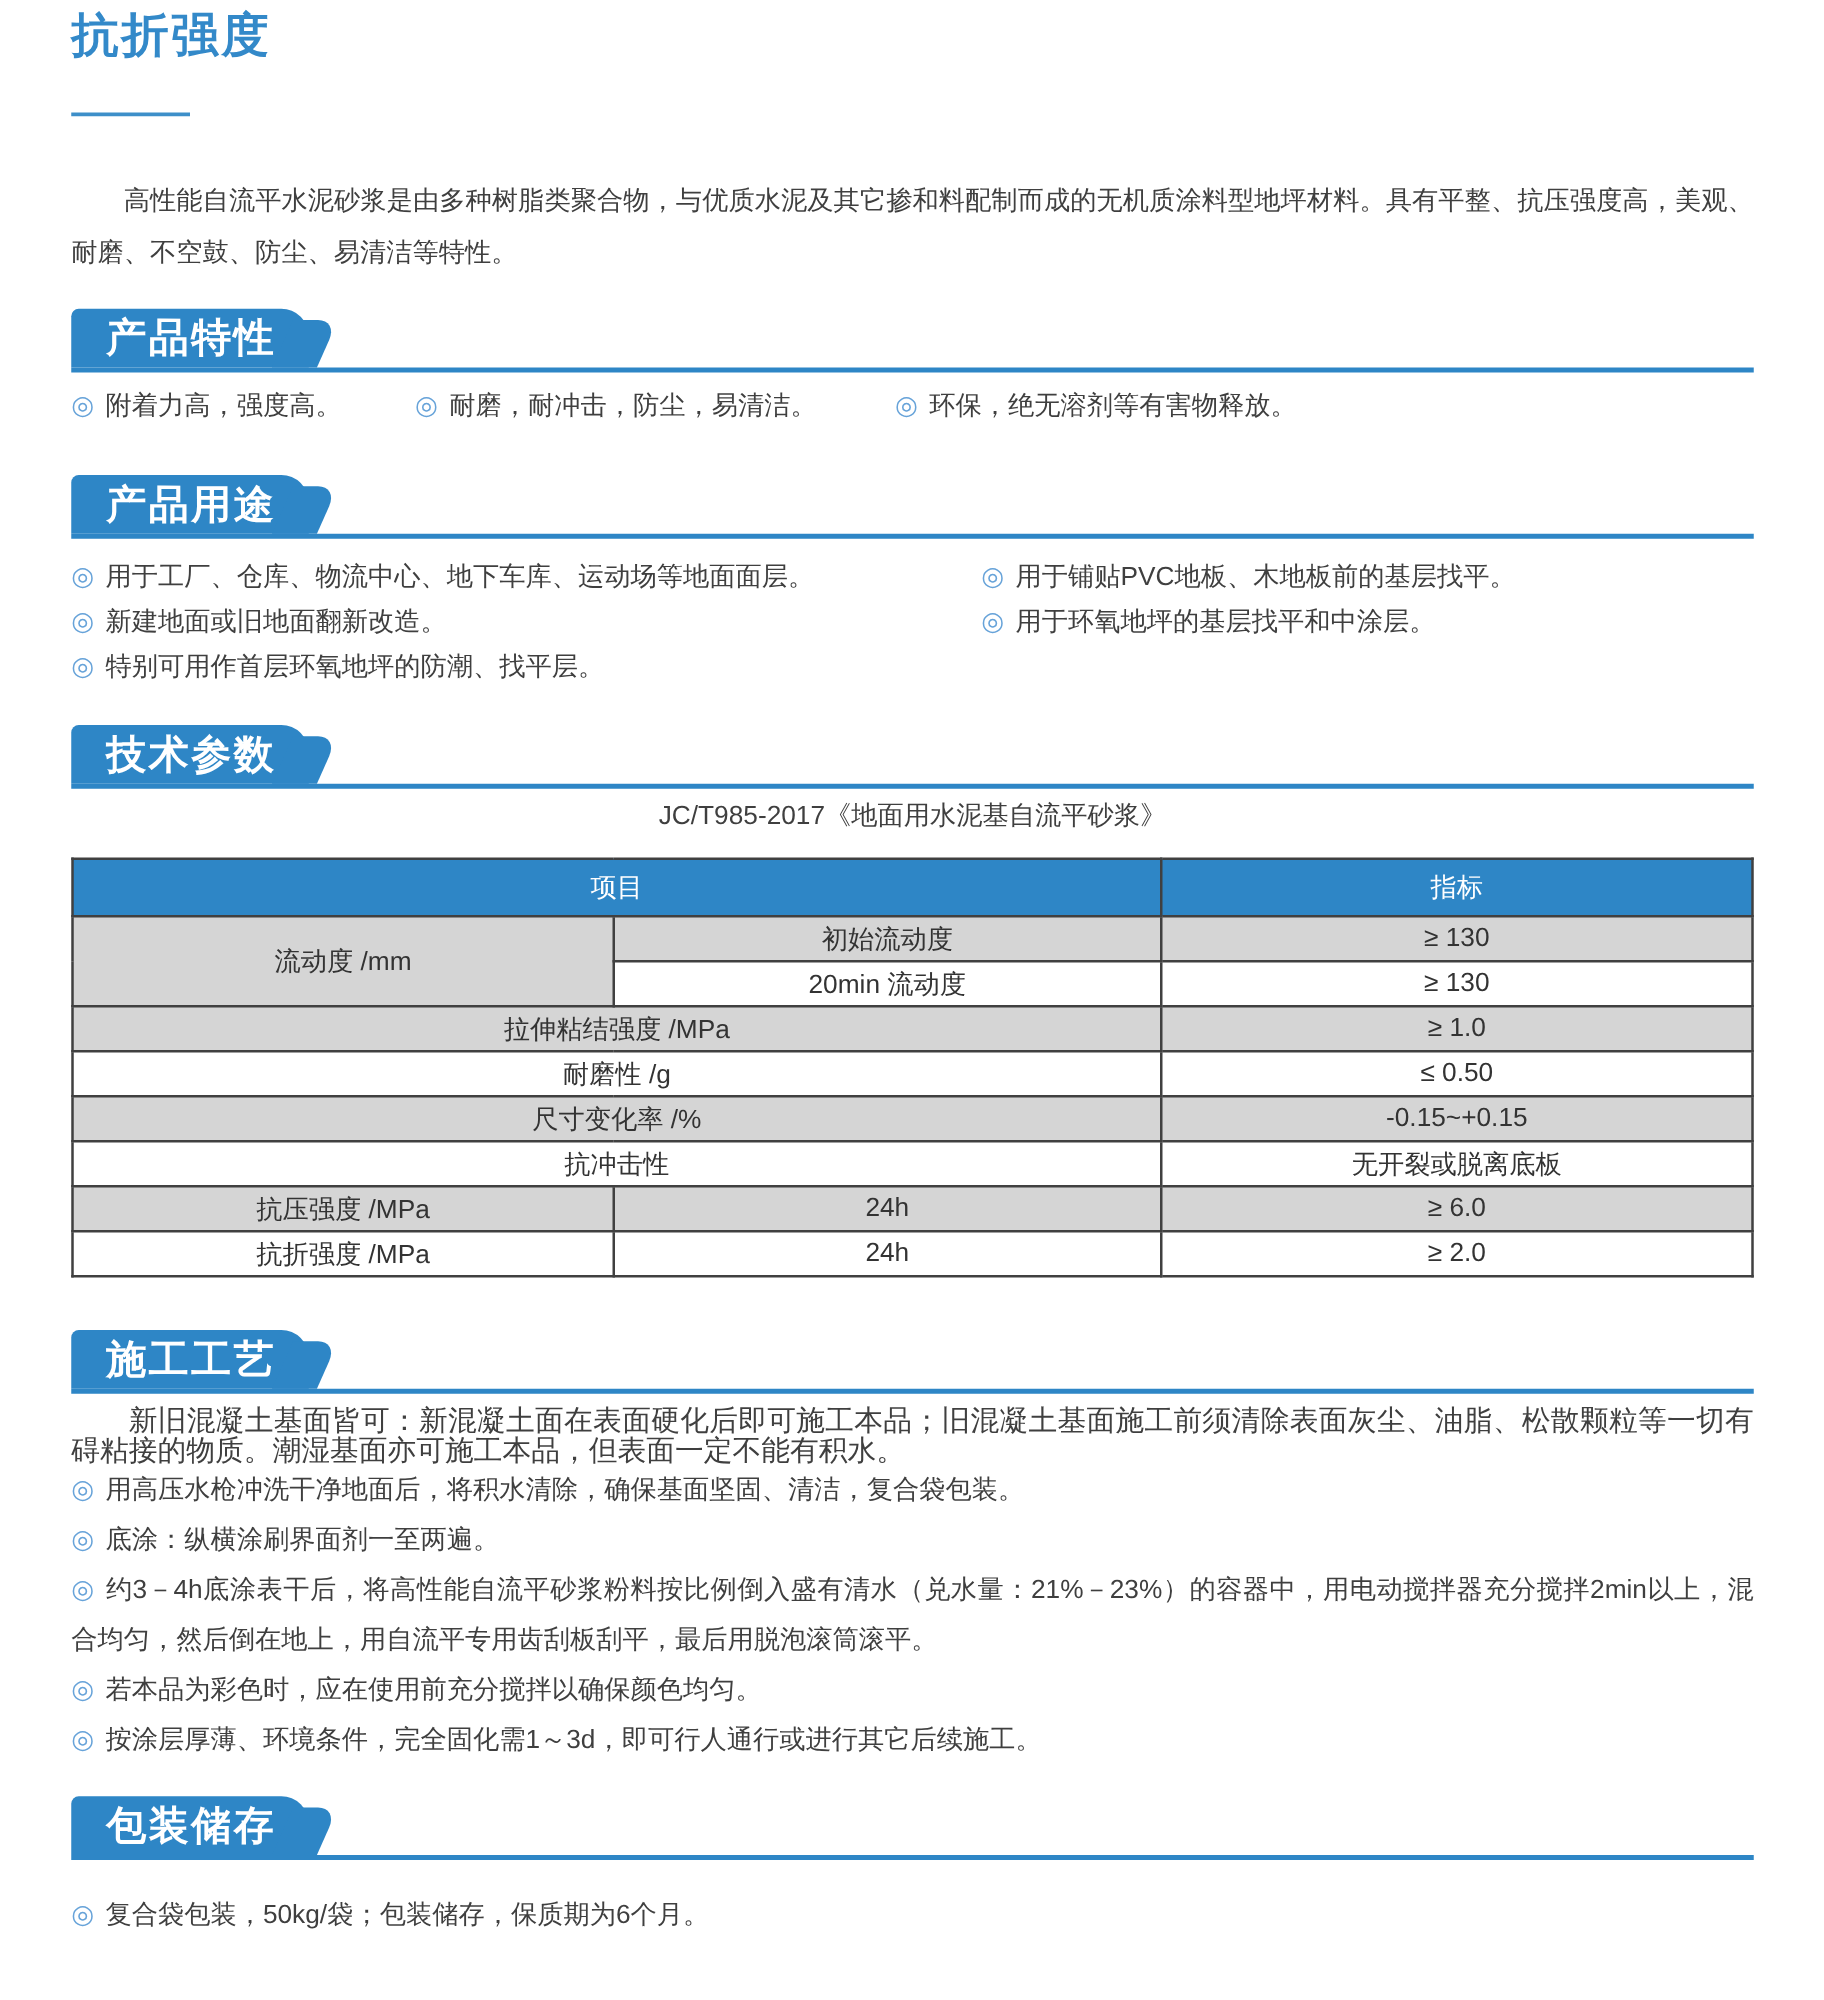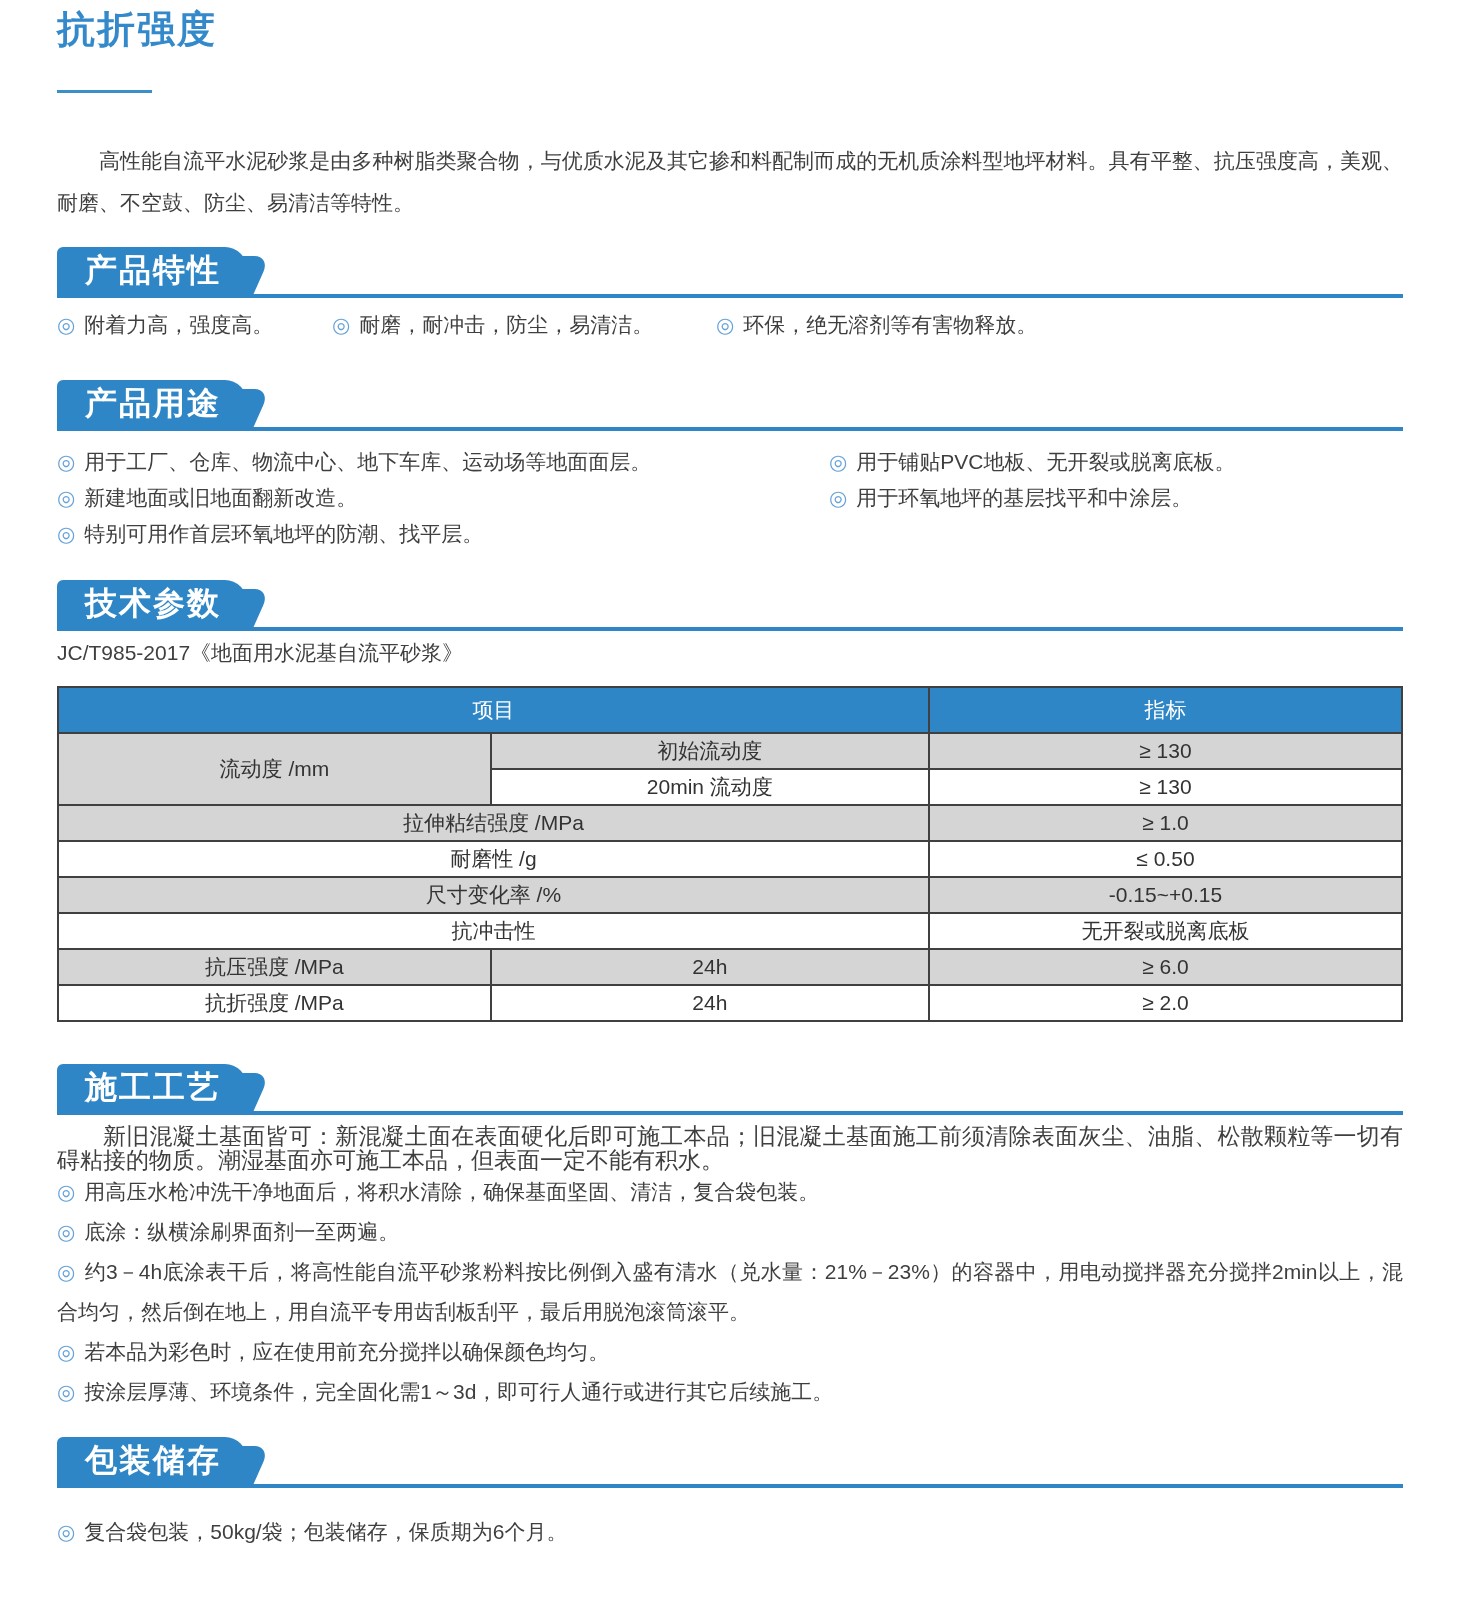--- a/index.html
+++ b/index.html
@@ -83,28 +83,27 @@
     display: flex;
     margin-top: 9px;
   }
   .features-row .li:nth-child(1) { width: 275px; }
   .features-row .li:nth-child(2) { width: 384px; }
   .features-row .li:nth-child(3) { flex: 1; }
   
   .uses-cols {
     display: flex;
     margin-top: 13px;
-    gap: 44px;
   }
   .uses-col-left  { width: 728px; }
   .uses-col-right { flex: 1; }
   
   .standard-caption {
     margin: 7px 0 0 0;
-    text-align: left;
+    text-align: center;
     font-size: 21px;
     color: #3f3f3f;
     line-height: 30px;
   }
   table.spec-table {
     width: 100%;
     margin-top: 18px;
     border-collapse: collapse;
     table-layout: fixed;
   }
@@ -175,21 +174,21 @@
       </div>
       <div class="sec-rule"></div>
     </div>
     <div class="uses-cols">
       <div class="uses-col-left">
         <p class="li"><span class="bul">◎</span><span>用于工厂、仓库、物流中心、地下车库、运动场等地面面层。</span></p>
         <p class="li"><span class="bul">◎</span><span>新建地面或旧地面翻新改造。</span></p>
         <p class="li"><span class="bul">◎</span><span>特别可用作首层环氧地坪的防潮、找平层。</span></p>
       </div>
       <div class="uses-col-right">
-        <p class="li"><span class="bul">◎</span><span>用于铺贴PVC地板、无开裂或脱离底板。</span></p>
+        <p class="li"><span class="bul">◎</span><span>用于铺贴PVC地板、木地板前的基层找平。</span></p>
         <p class="li"><span class="bul">◎</span><span>用于环氧地坪的基层找平和中涂层。</span></p>
       </div>
     </div>
   </div>
 
   <div class="sec sec-specs">
     <div class="sec-head">
       <div class="sec-tab">
         <span>技术参数</span>
       </div>

